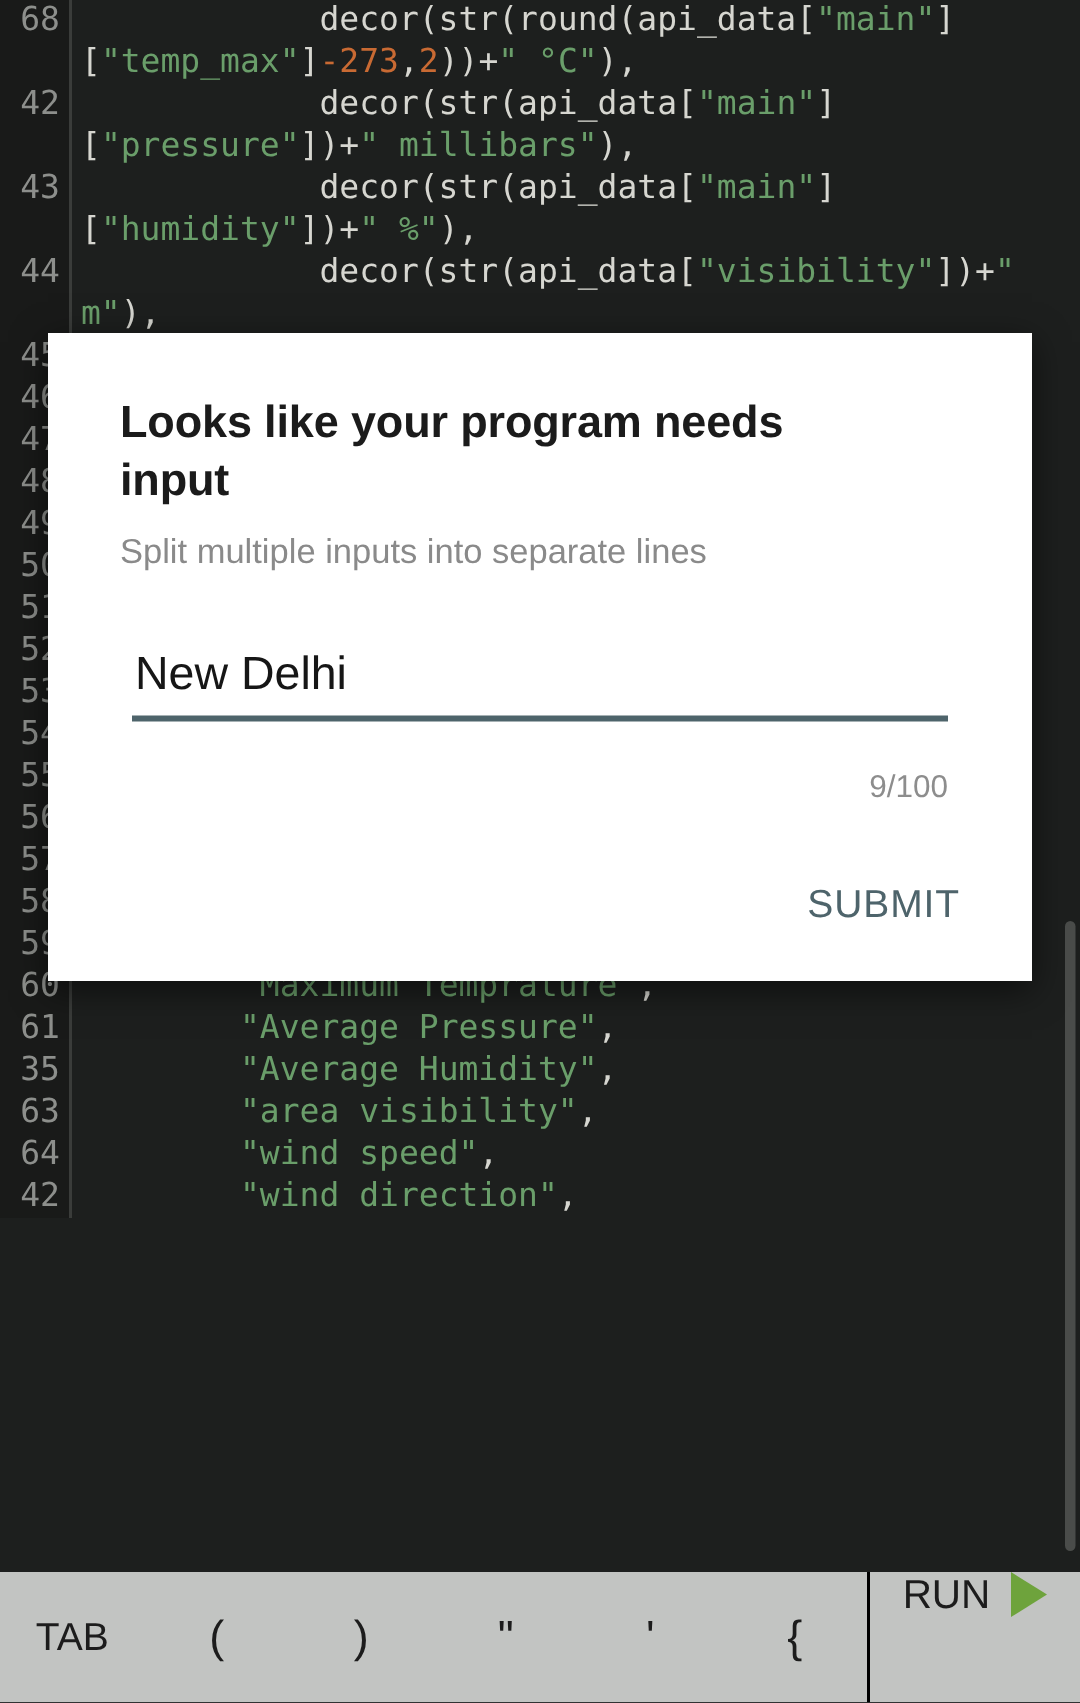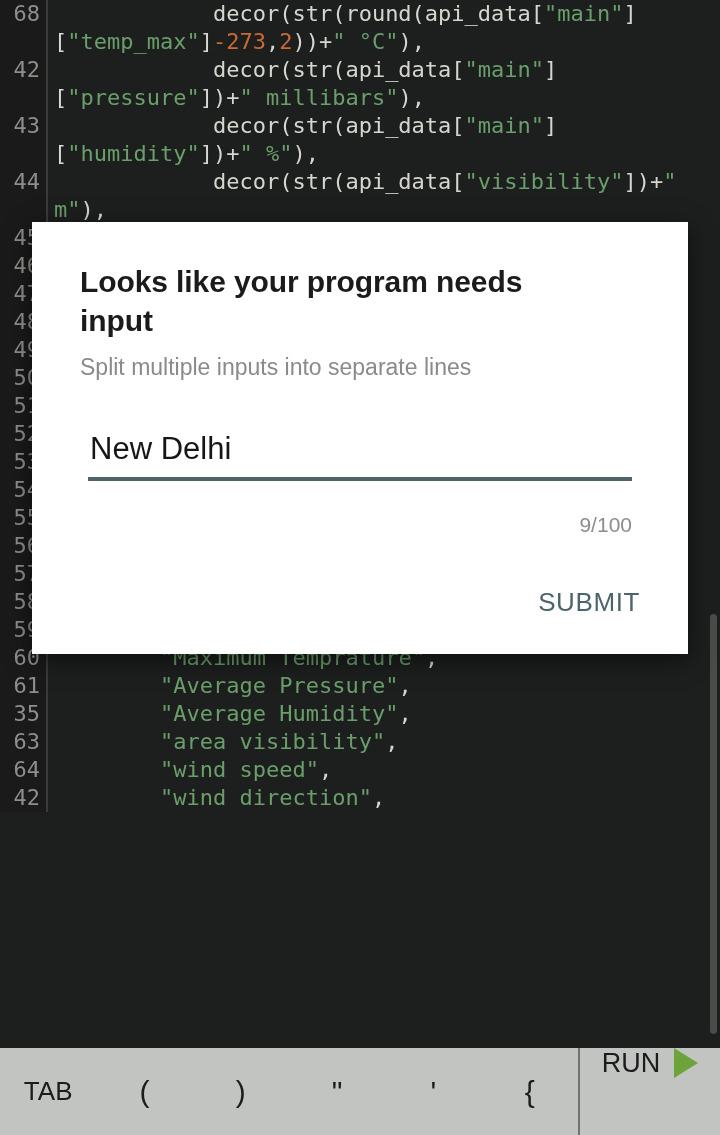--- a/index.html
+++ b/index.html
@@ -198,21 +198,21 @@
     height: 87px;
     background: #c2c4c2;
     display: flex;
     align-items: stretch;
   }
 
   #key-strip {
     flex: 0 0 580px;
     display: flex;
     align-items: flex-start;
-    border-right: 2px solid #737373;
+    border-right: 2px solid #000000;
   }
 
   .key-btn {
     flex: 1 1 0;
     display: flex;
     align-items: center;
     justify-content: center;
     height: 87px;
     font-family: "Liberation Sans", sans-serif;
     font-size: 26px;

